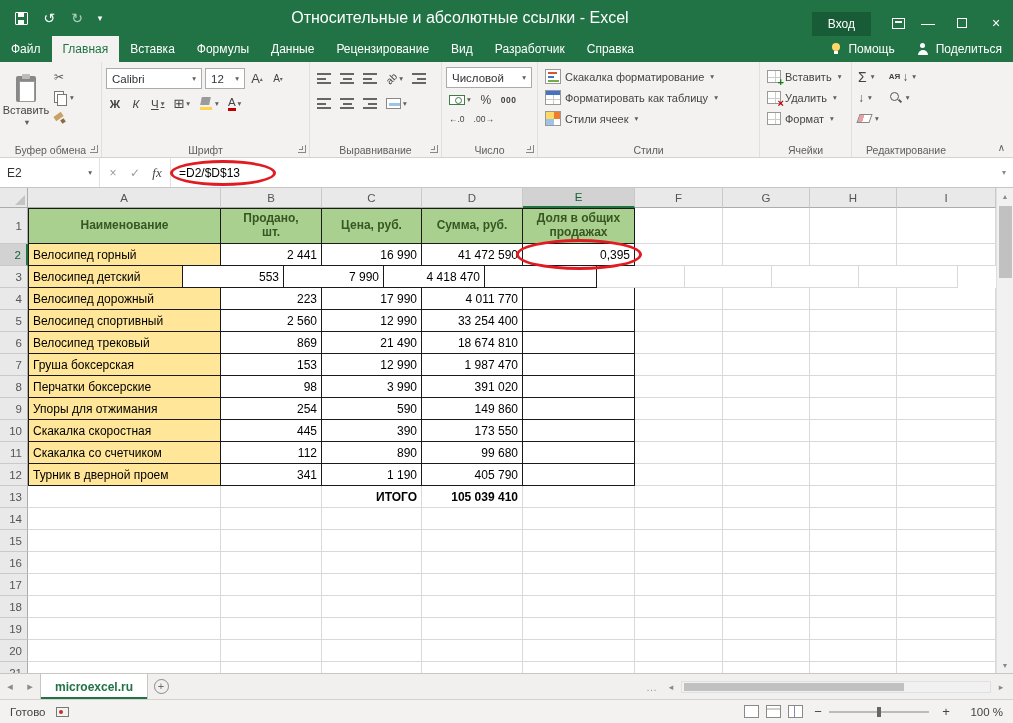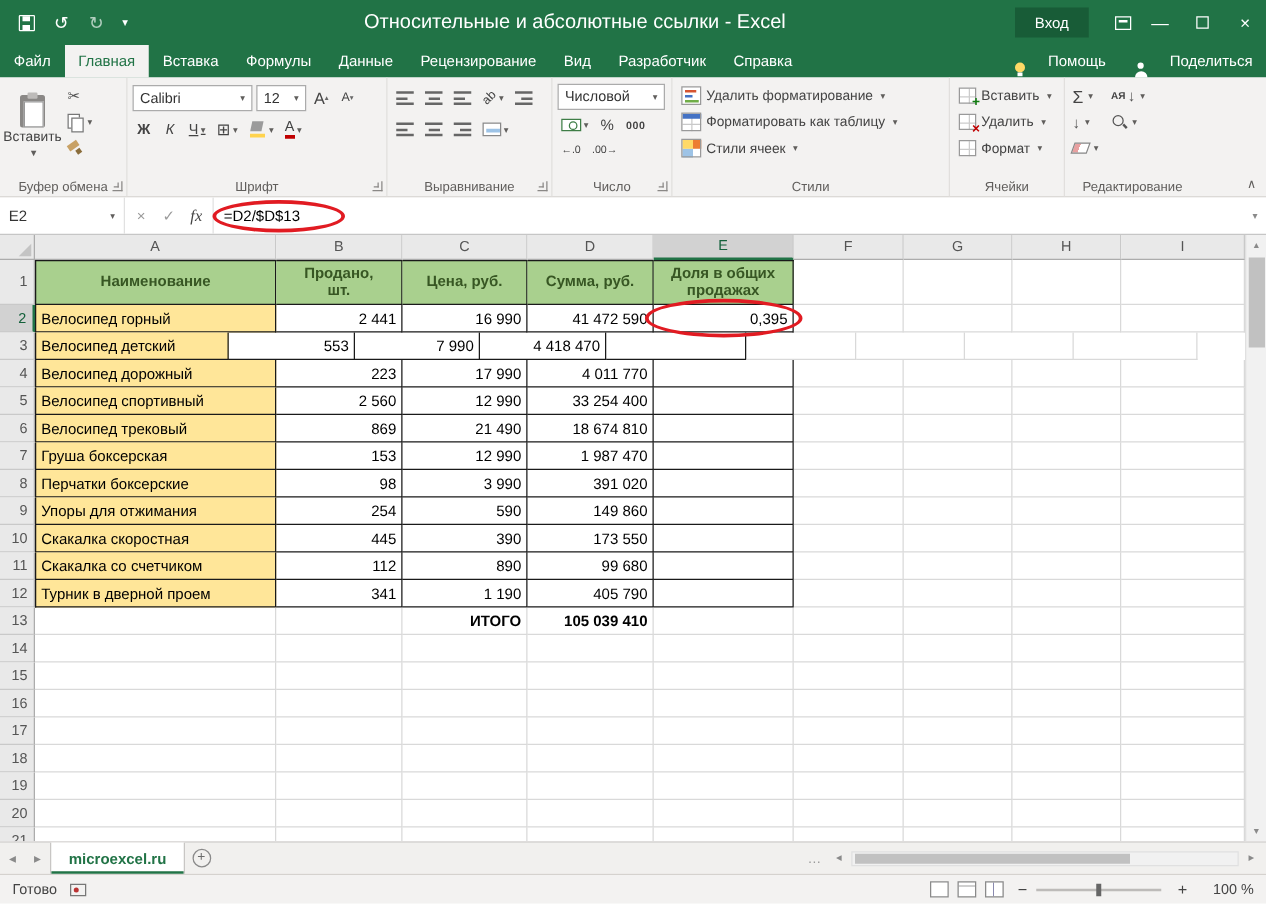--- a/index.html
+++ b/index.html
@@ -15,34 +15,34 @@
   
   .titlebar{height:36px;background:var(--accent);display:flex;align-items:center;color:#fff;}
   .qat{display:flex;align-items:center;gap:2px;padding-left:8px;}
   .tb-btn{min-width:26px;height:26px;display:flex;align-items:center;justify-content:center;font-size:14px;color:#fff;}
   .tb-btn.sm{min-width:16px;font-size:9px;}
   .tb-btn.dim{opacity:.65;}
   .ic-save{position:relative;width:13px;height:13px;border:1.5px solid #fff;border-radius:1px;}
   .ic-save::before{content:"";position:absolute;left:2px;top:0;width:6px;height:4px;background:#fff;}
   .ic-save::after{content:"";position:absolute;left:2px;bottom:0;width:6px;height:4px;background:#fff;}
   .title{flex:1;text-align:center;font-size:16px;white-space:nowrap;overflow:hidden;}
-  .tb-right{display:flex;align-items:center;height:36px;}
+  .tb-right{display:flex;align-items:flex-end;height:36px;}
   .signin{background:var(--accent-dark);color:#fff;font-size:12px;padding:5px 16px;margin-right:14px;}
   .ic-ribbonopts{width:13px;height:11px;border:1px solid #fff;position:relative;}
   .ic-ribbonopts::after{content:"";position:absolute;left:2px;top:2px;width:7px;height:2px;background:#fff;}
   .ic-maxbox{width:10px;height:10px;border:1px solid #fff;}
   .tb-btn.winctl{min-width:34px;}
 
   
   .tabbar{height:26px;background:var(--accent);display:flex;align-items:stretch;color:#fff;}
   .tab{padding:0 11px;line-height:26px;font-size:12px;white-space:nowrap;}
   .tablist{display:flex;}
   .tab.active{background:var(--ribbon-bg);color:var(--accent);}
   .tab-right{margin-left:auto;display:flex;align-items:center;}
-  .tab.helper{display:flex;align-items:flex-end;gap:17px;}
+  .tab.helper{display:flex;align-items:center;gap:7px;}
   .ic-bulb{width:10px;height:12px;position:relative;display:inline-block;}
   .ic-bulb::before{content:"";position:absolute;left:1px;top:0;width:8px;height:8px;border-radius:50%;background:#FFD966;}
   .ic-bulb::after{content:"";position:absolute;left:3px;top:8px;width:4px;height:3px;background:#fff;}
   .ic-person{width:12px;height:12px;position:relative;display:inline-block;}
   .ic-person::before{content:"";position:absolute;left:3.5px;top:0;width:5px;height:5px;border-radius:50%;background:#fff;}
   .ic-person::after{content:"";position:absolute;left:1px;top:6.5px;width:10px;height:5px;border-radius:5px 5px 0 0;background:#fff;}
 
   
   .ribbon{height:96px;background:var(--ribbon-bg);border-bottom:1px solid var(--line);display:flex;position:relative;}
   .rgroup{position:relative;padding:4px 4px 16px 4px;border-right:1px solid #E1DFDD;display:flex;flex-direction:column;}
@@ -375,21 +375,21 @@
         <div class="rbtn t-dec">←.0</div>
         <div class="rbtn t-dec">.00→</div>
       </div>
       <div class="rg-label">Число</div>
       <span class="launcher"></span>
     </div>
 
     <div class="rgroup" style="width:222px;">
       <div class="stackbtn">
         <span class="ic-condfmt"></span>
-        <span>Удалить форматирование</span>
+        <span>Скакалка форматирование</span>
           <span class="dd">▾</span>
       </div>
       <div class="stackbtn">
         <span class="ic-fmttable"></span>
         <span>Форматировать как таблицу</span>
           <span class="dd">▾</span>
       </div>
       <div class="stackbtn">
         <span class="ic-cellstyles"></span>
         <span>Стили ячеек</span>

